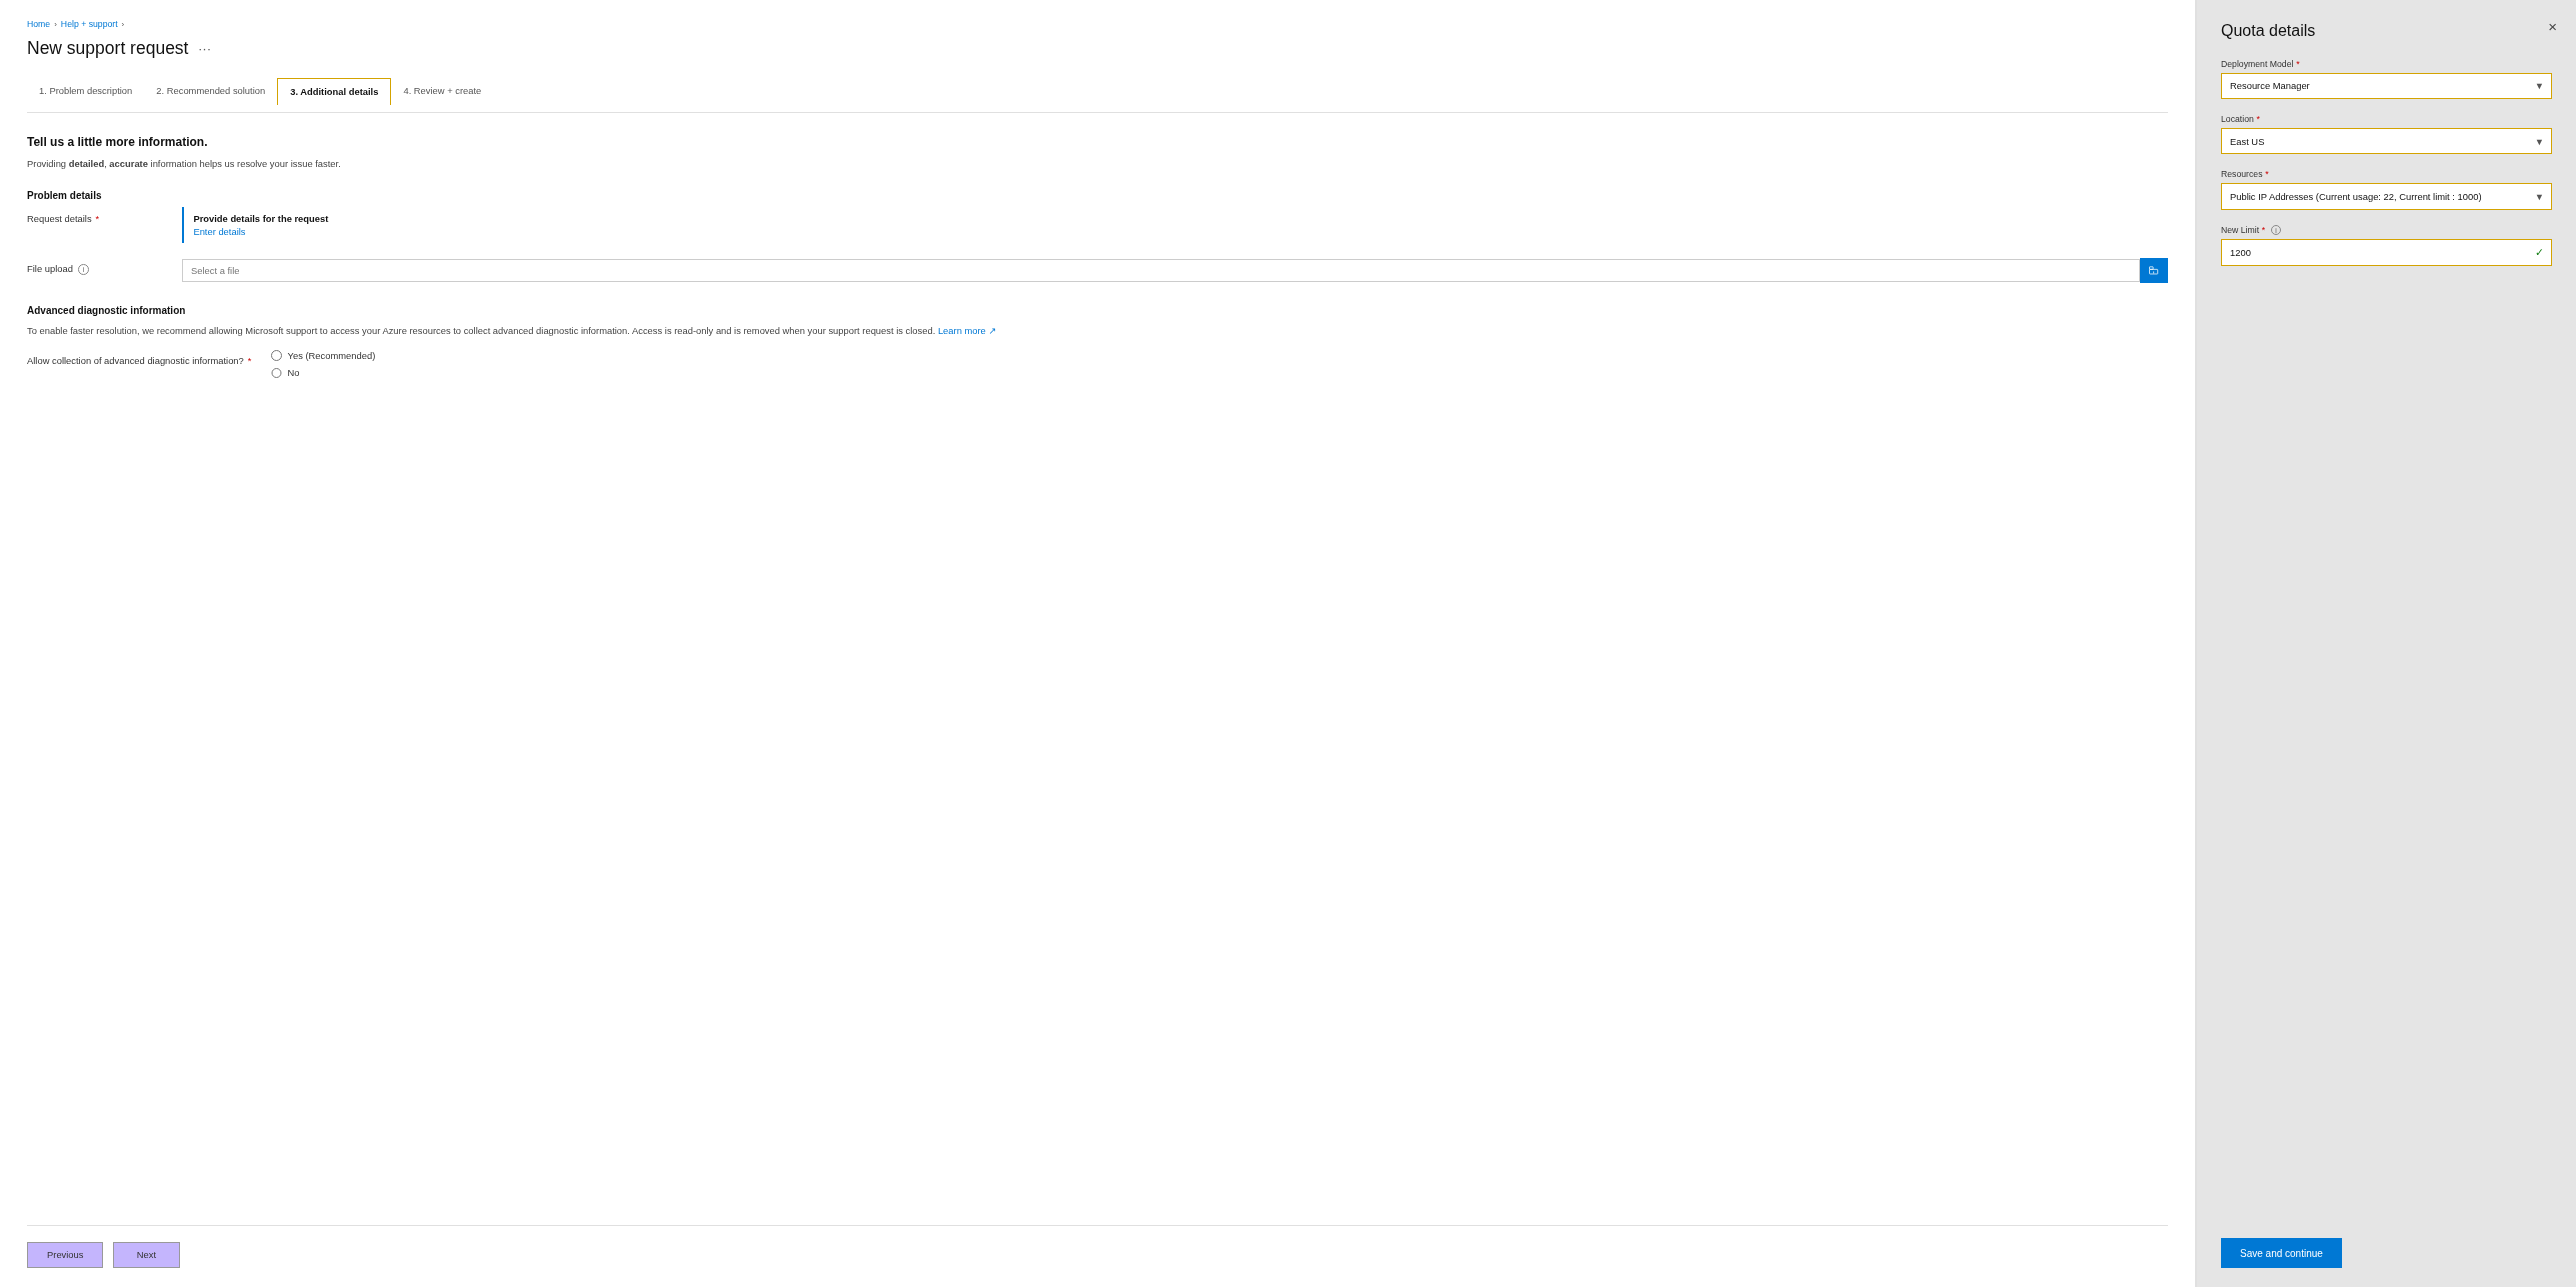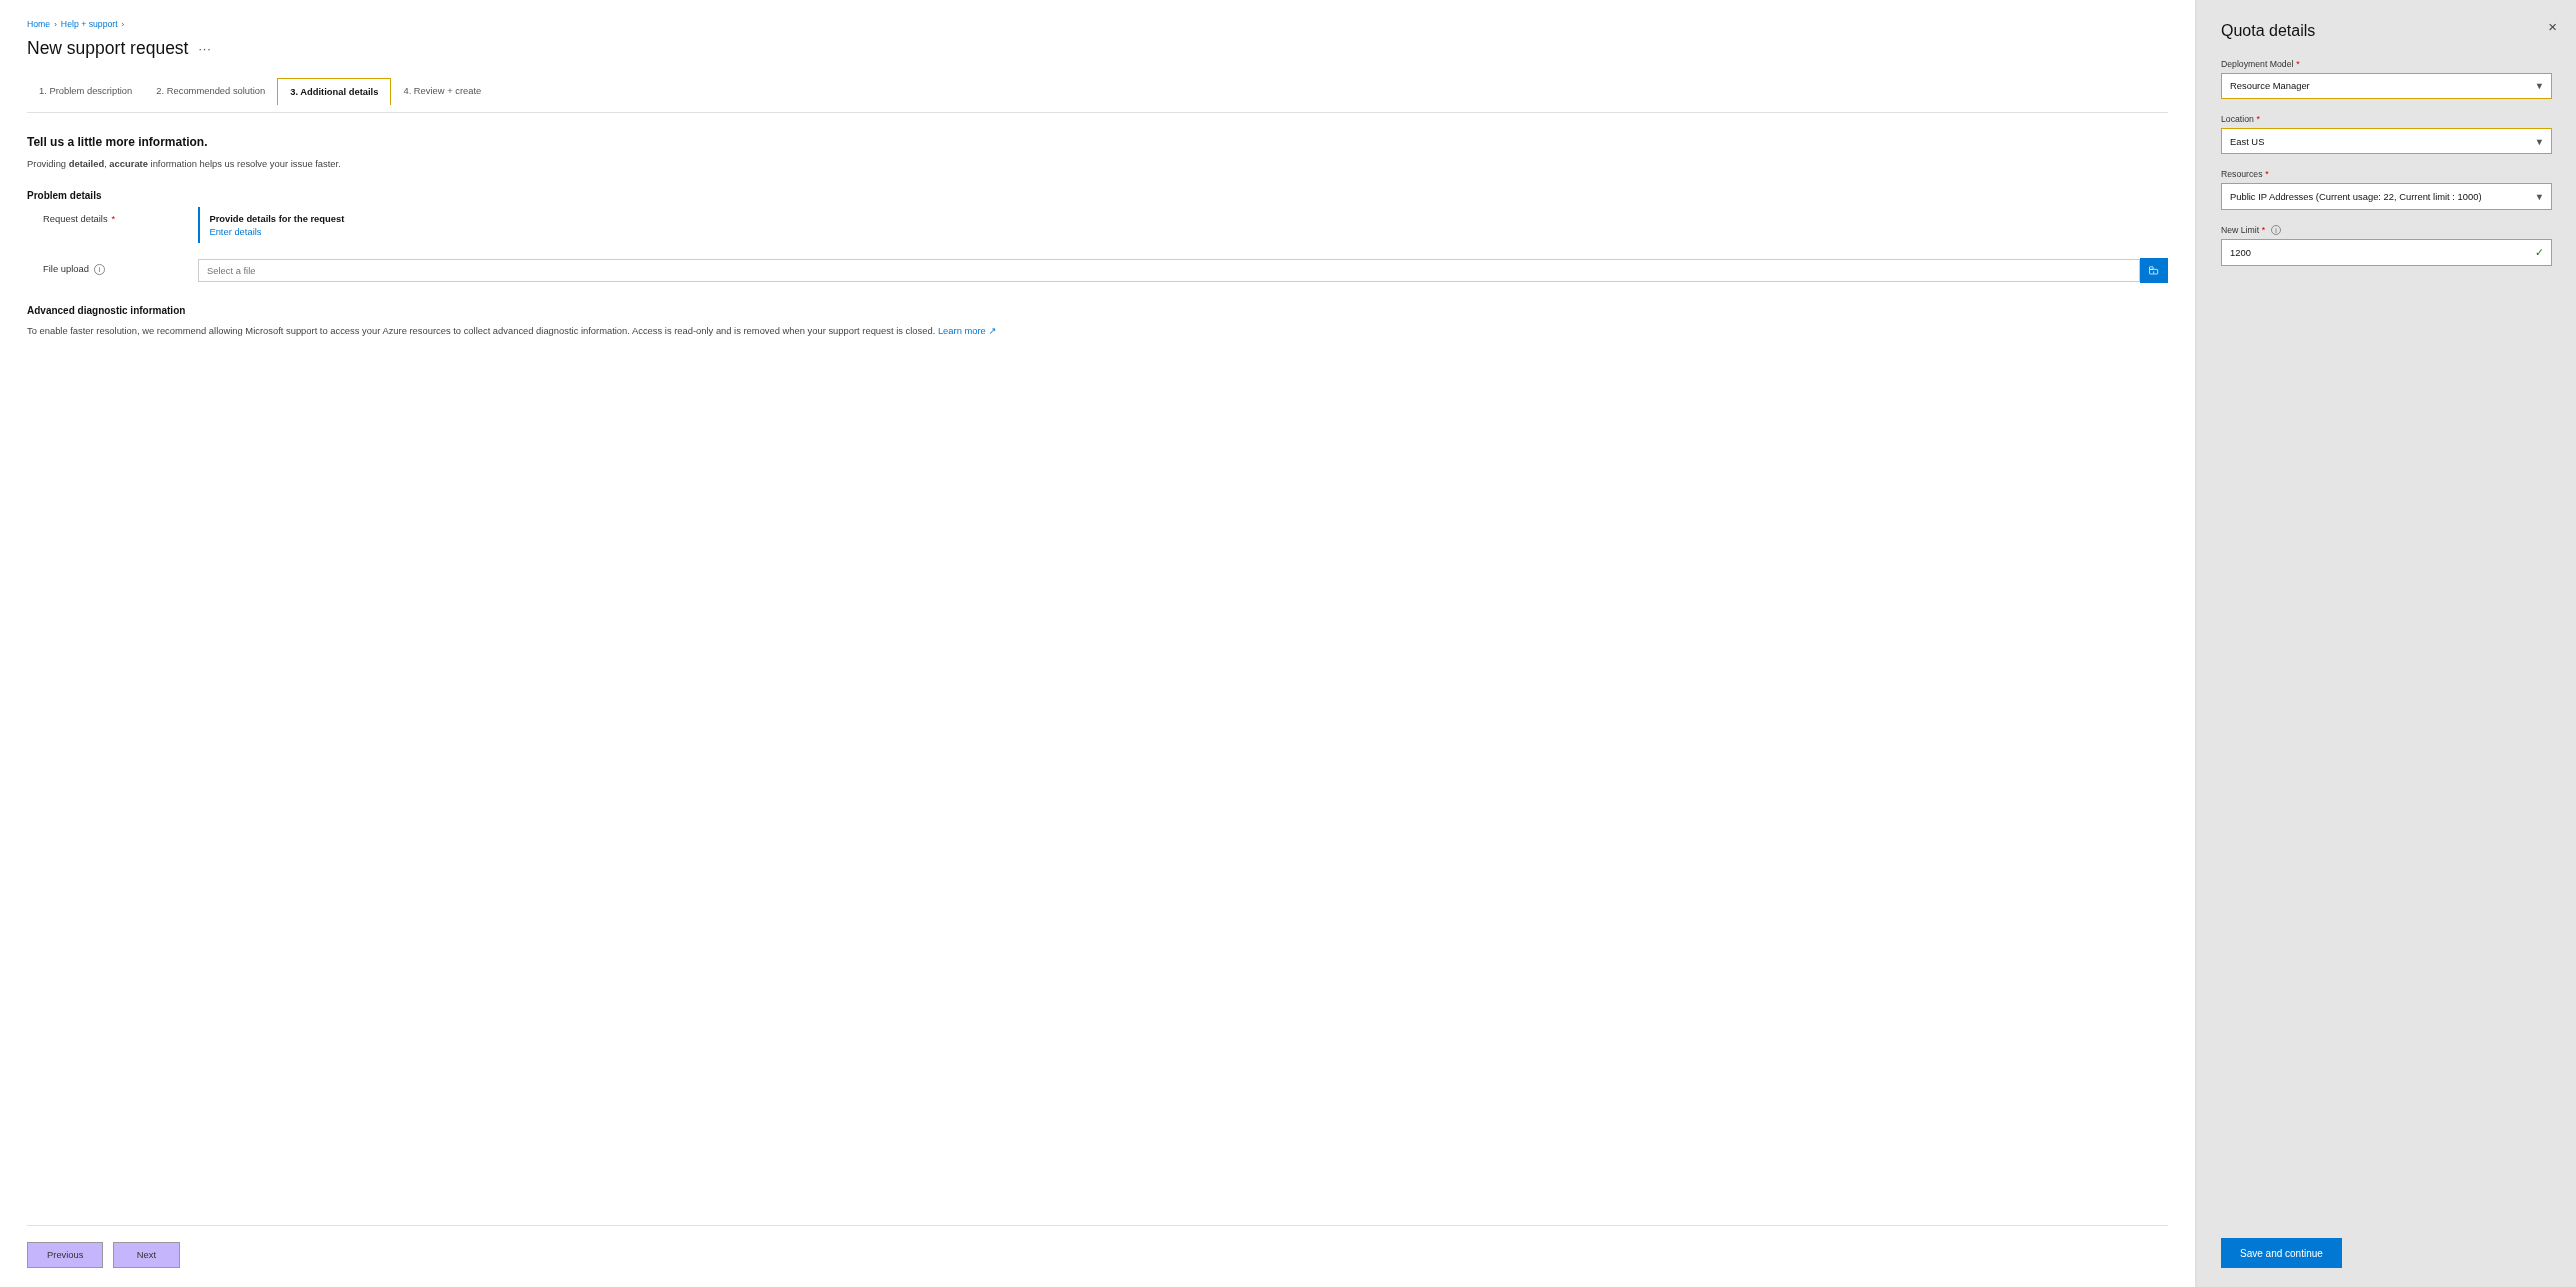--- a/index.html
+++ b/index.html
@@ -122,21 +122,20 @@
       display: flex;
       align-items: flex-start;
       margin-bottom: 15px;
       gap: 20px;
     }
     .form-label {
       min-width: 135px;
       font-size: 9.4px;
       color: #333;
       padding-top: 5.4px;
-      margin-left: 16px;
     }
     .form-label .required {
       color: #c00;
       margin-left: 1.3px;
     }
     .form-field {
       flex: 1;
     }
     .request-details-box {
       border-left: 2px solid #0078d4;
@@ -426,20 +425,38 @@
     </div>
   </div>
 
   <div class="advanced-section">
     <div class="section-heading">Advanced diagnostic information</div>
     <div class="advanced-desc">
       To enable faster resolution, we recommend allowing Microsoft support to access your Azure resources to collect advanced
       diagnostic information. Access is read-only and is removed when your support request is closed.
       <a>Learn more ↗</a>
     </div>
+    <div class="form-row">
+      <div class="form-label">
+        <span>Allow collection of advanced diagnostic information?</span>
+        <span class="required"> *</span>
+      </div>
+      <div class="form-field">
+        <div class="radio-group">
+          <label class="radio-label">
+            <input type="radio" name="diagnostic" style="">
+            <span>Yes (Recommended)</span>
+          </label>
+          <label class="radio-label">
+            <input type="radio" name="diagnostic" style="">
+            <span>No</span>
+          </label>
+        </div>
+      </div>
+    </div>
   </div>
 
   <div class="bottom-bar">
     <button class="btn-default">Previous</button>
     <button class="btn-default">Next</button>
   </div>
 </div>
 
 <div class="right-panel">
   <h2 class="panel-title">Quota details</h2>

